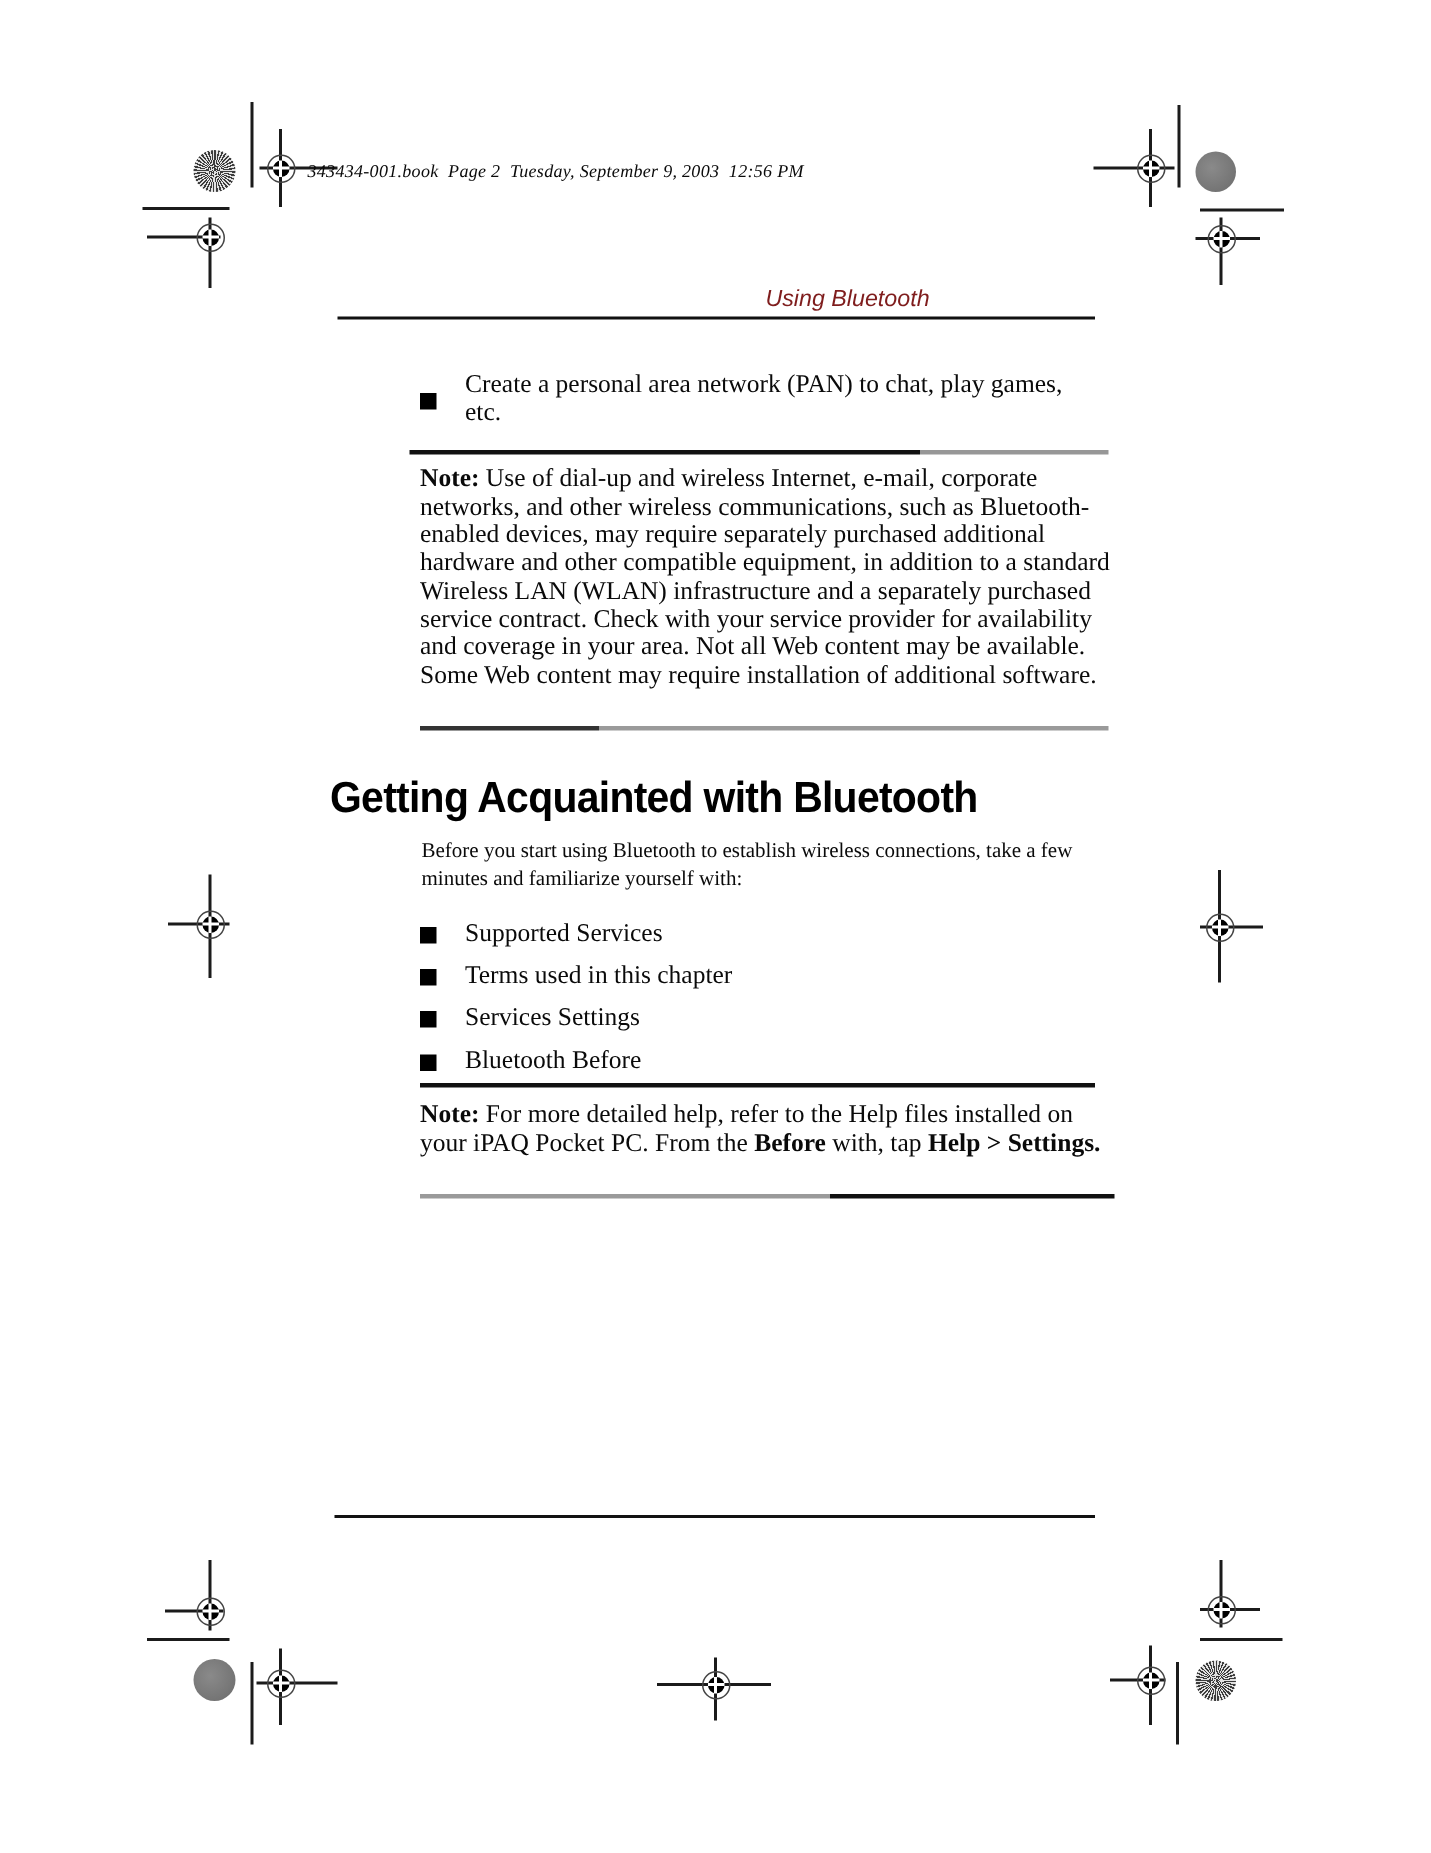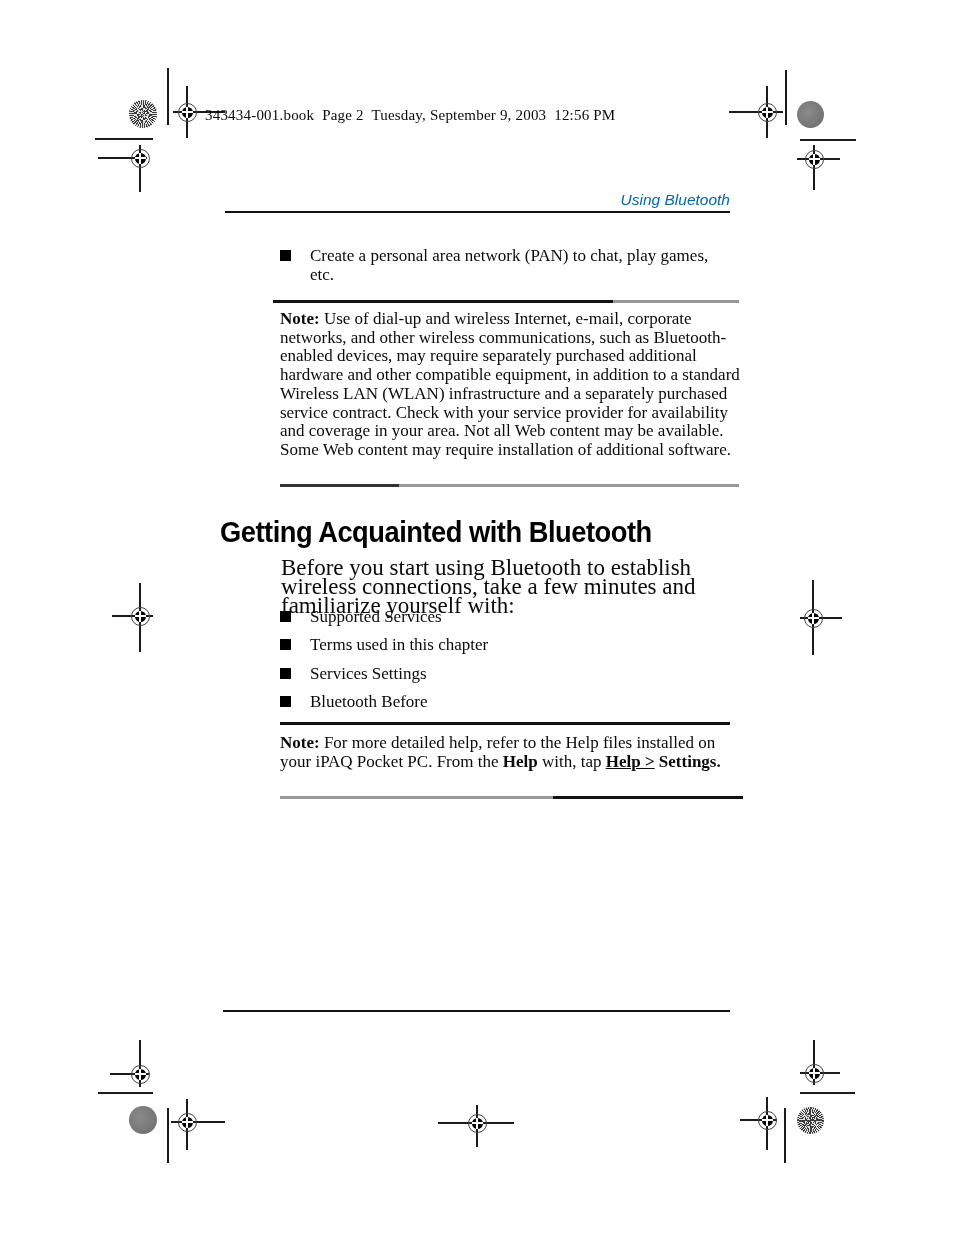--- a/index.html
+++ b/index.html
@@ -2,44 +2,44 @@
 <html><head>
 <meta charset="utf-8">
 <style>
   html,body{margin:0;padding:0;background:#e8e8e8;}
   #page{
     position:relative;width:954px;height:1235px;background:#ffffff;
     overflow:hidden;font-family:"Liberation Serif",serif;color:#0a0a0a;
   }
   .abs{position:absolute;}
   
-  #printer-stamp{left:205px;top:107px;font-size:15px;white-space:pre;letter-spacing:.2px;}
-  #running-header{left:400px;top:191px;width:330px;text-align:right;
-    font-family:"Liberation Sans",sans-serif;font-style:italic;font-size:15.5px;color:#0369a1;}
+  #printer-stamp{left:205px;top:107px;font-size:12px;white-space:pre;letter-spacing:.2px;font-style:italic;}
+  #running-header{left:400px;top:191px;width:330px;text-align:center;
+    font-family:"Liberation Sans",sans-serif;font-style:italic;font-size:15.5px;color:#7f1d1d;}
   #rule-header{left:225px;top:211px;width:505px;height:2px;background:#111;}
-  .bullet-row{display:flex;align-items:flex-start;}
+  .bullet-row{display:flex;align-items:center;}
   .sq{flex:0 0 auto;width:11px;height:11px;background:#000;margin-top:4px;}
   .btext{margin-left:19px;font-size:17px;line-height:19px;}
   #intro-bullet{left:280px;top:246px;width:460px;}
   #intro-bullet .btext{width:408px;}
   .note{font-size:17px;line-height:18.7px;}
   #note1{left:280px;top:310px;width:460px;}
   #note2{left:280px;top:734px;width:460px;}
   .note .b,{font-weight:700;}
   #rule-n1-top{left:273px;top:300px;width:466px;height:3px;
     background:linear-gradient(to right,#111 0 73%,#979797 73% 100%);}
   #rule-n1-bot{left:280px;top:484px;width:459px;height:3px;
     background:linear-gradient(to right,#333 0 26%,#9a9a9a 26% 100%);}
   #rule-n2-top{left:280px;top:722px;width:450px;height:2.5px;background:#111;}
   #rule-n2-bot{left:280px;top:796px;width:463px;height:3px;
     background:linear-gradient(to right,#9a9a9a 0 59%,#111 59% 100%);}
   #section-heading{left:220px;top:516px;width:600px;
     font-family:"Liberation Sans",sans-serif;font-weight:700;font-size:29px;
     letter-spacing:-.5px;transform:scaleX(.94);transform-origin:left top;color:#000;}
-  #section-intro{left:281px;top:558px;width:462px;font-size:23px;line-height:19px;}
+  #section-intro{left:281px;top:558px;width:462px;font-size:14px;line-height:19px;}
   #chapter-bullets{left:280px;top:607px;width:460px;}
   #chapter-bullets .bullet-row{height:28.3px;}
   #rule-footer{left:223px;top:1010px;width:507px;height:1.8px;background:#111;}
   #footer{left:225px;top:1013px;width:505px;display:flex;justify-content:space-between;
     font-family:"Liberation Sans",sans-serif;font-style:italic;font-size:15.5px;color:#111;}
   
   .mline{position:absolute;background:#1b1b1b;}
   .reg-c{position:absolute;width:19px;height:19px;border:1px solid #444;border-radius:50%;box-sizing:border-box;}
   .reg-d{position:absolute;width:11px;height:11px;background:#000;border-radius:50%;}
   .reg-sx{position:absolute;width:11px;height:1.8px;background:#fff;}
@@ -189,18 +189,18 @@
       <span class="sq"></span>
       <span class="btext">Services Settings</span>
     </div>
       <div class="bullet-row">
       <span class="sq"></span>
       <span class="btext">Bluetooth Before</span>
     </div>
     </div>
 
   <div class="abs" id="rule-n2-top"></div>
-  <div class="abs note" id="note2"><span style="font-weight: 700;">Note:</span><span> For more detailed help, refer to the Help files installed on your iPAQ Pocket PC. From the </span><span style="font-weight: 700;">Help</span><span> with, tap </span><span style="font-weight: 700; text-decoration: underline;">Help &gt;</span><span> </span><span style="font-weight: 700;">Settings.</span></div>
+  <div class="abs note" id="note2"><span style="font-weight: 700;">Note:</span><span> For more detailed help, refer to the Help files installed on your iPAQ Pocket PC. From the </span><span style="font-weight: 700;">Before</span><span> with, tap </span><span style="font-weight: 700;">Help &gt;</span><span> </span><span style="font-weight: 700;">Settings.</span></div>
   <div class="abs" id="rule-n2-bot"></div>
 
   <div class="abs" id="rule-footer"></div>
 
 </div>
 
 </body></html>

